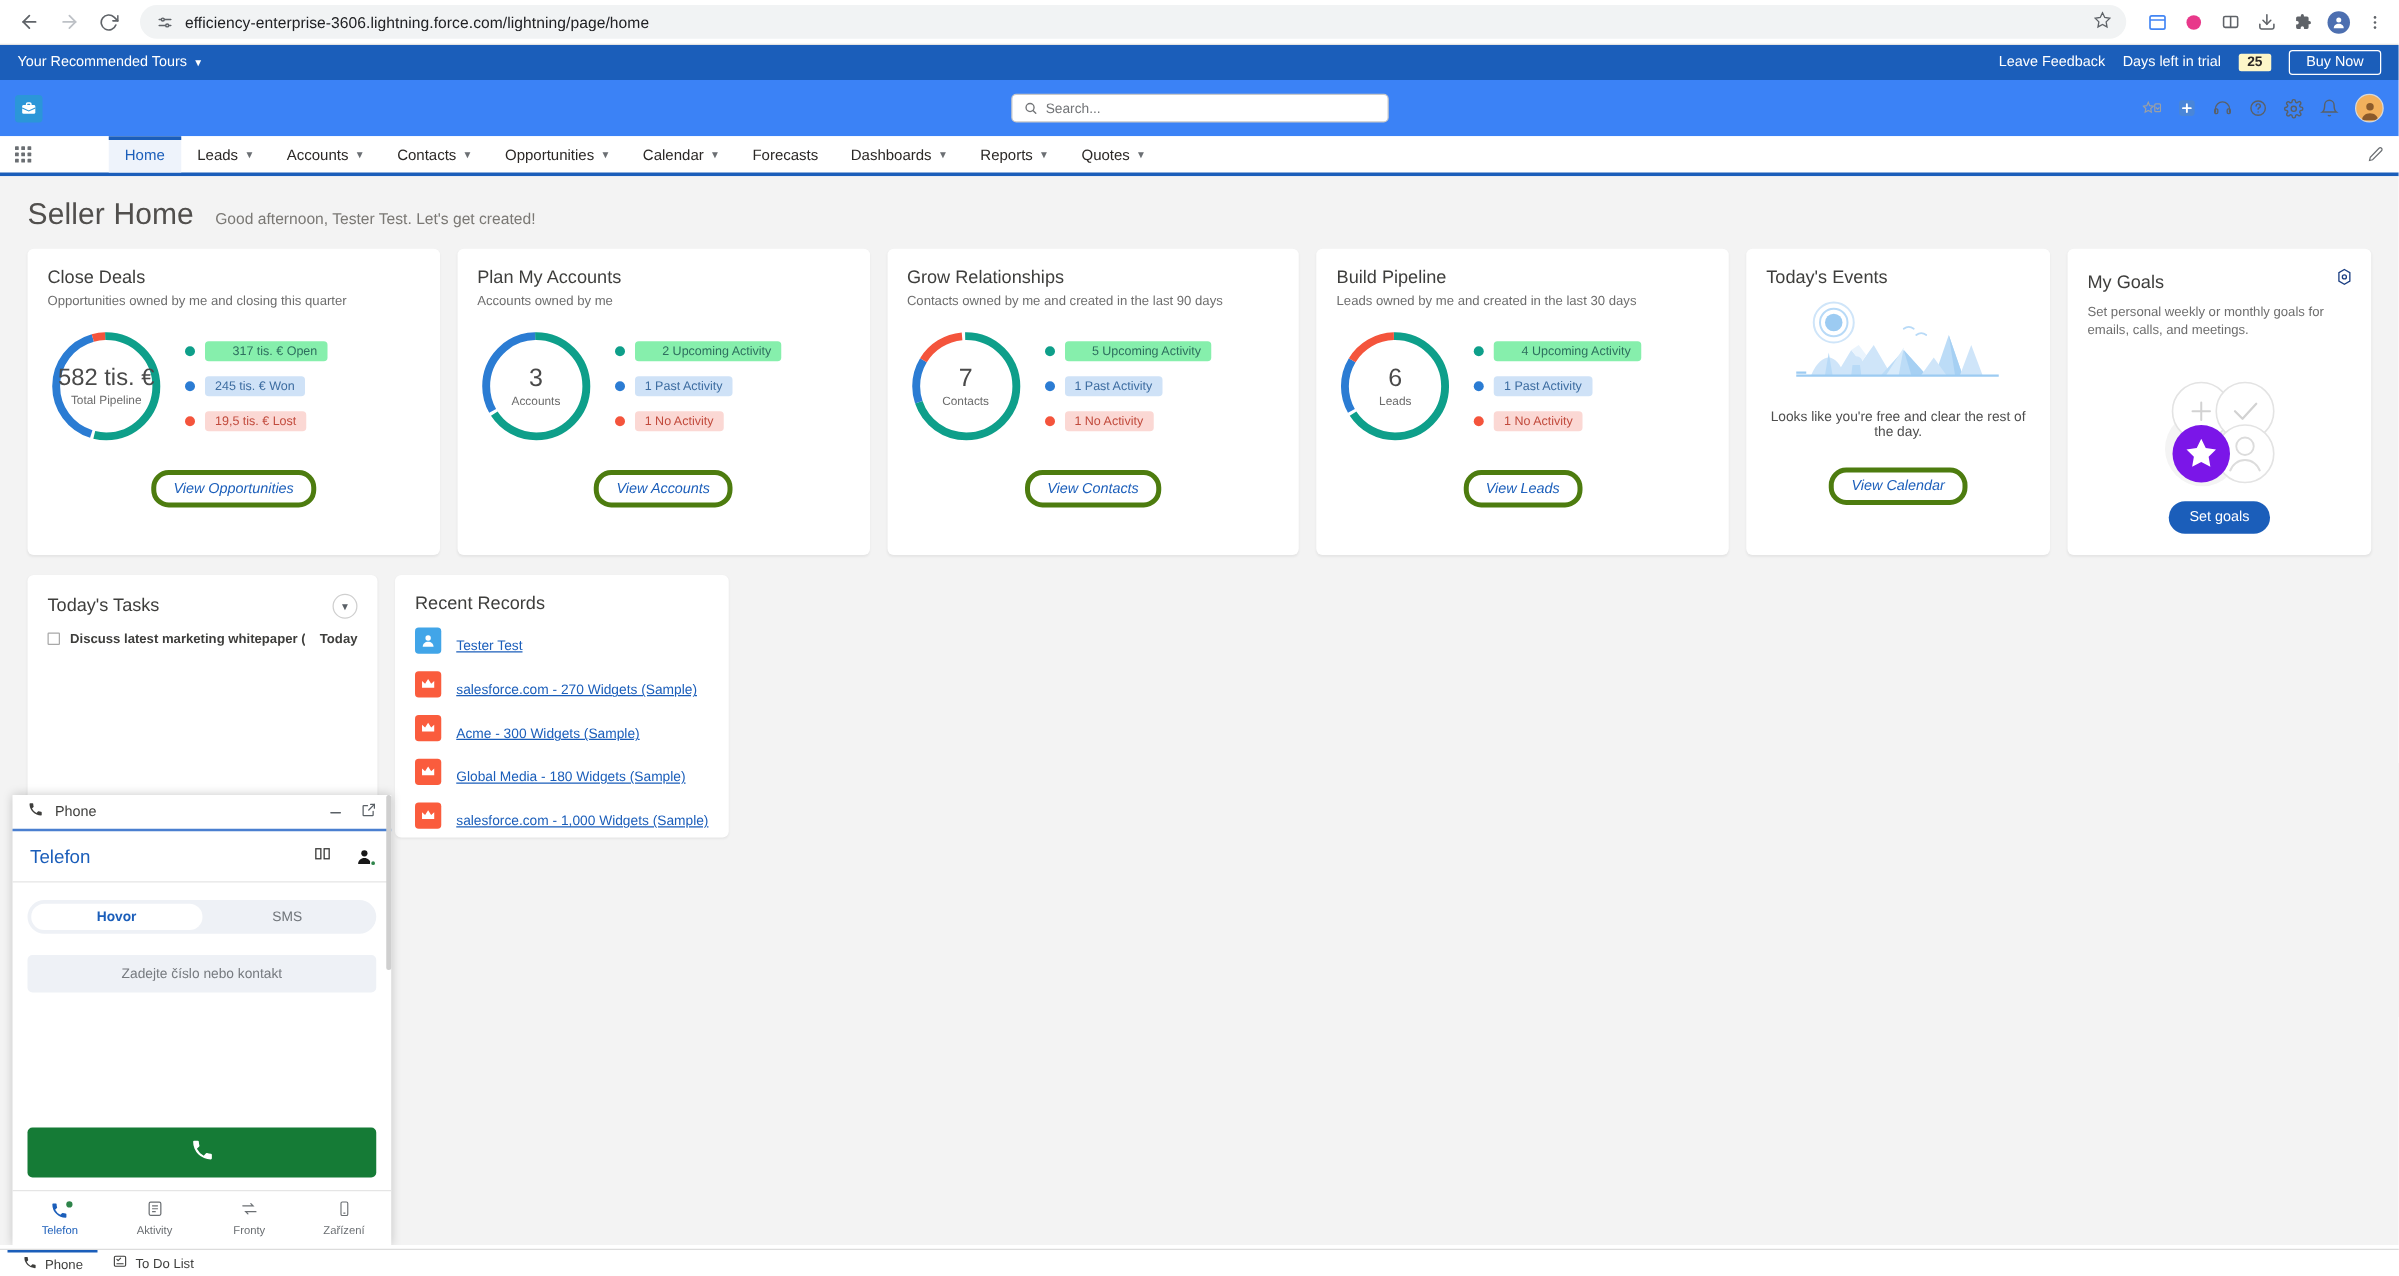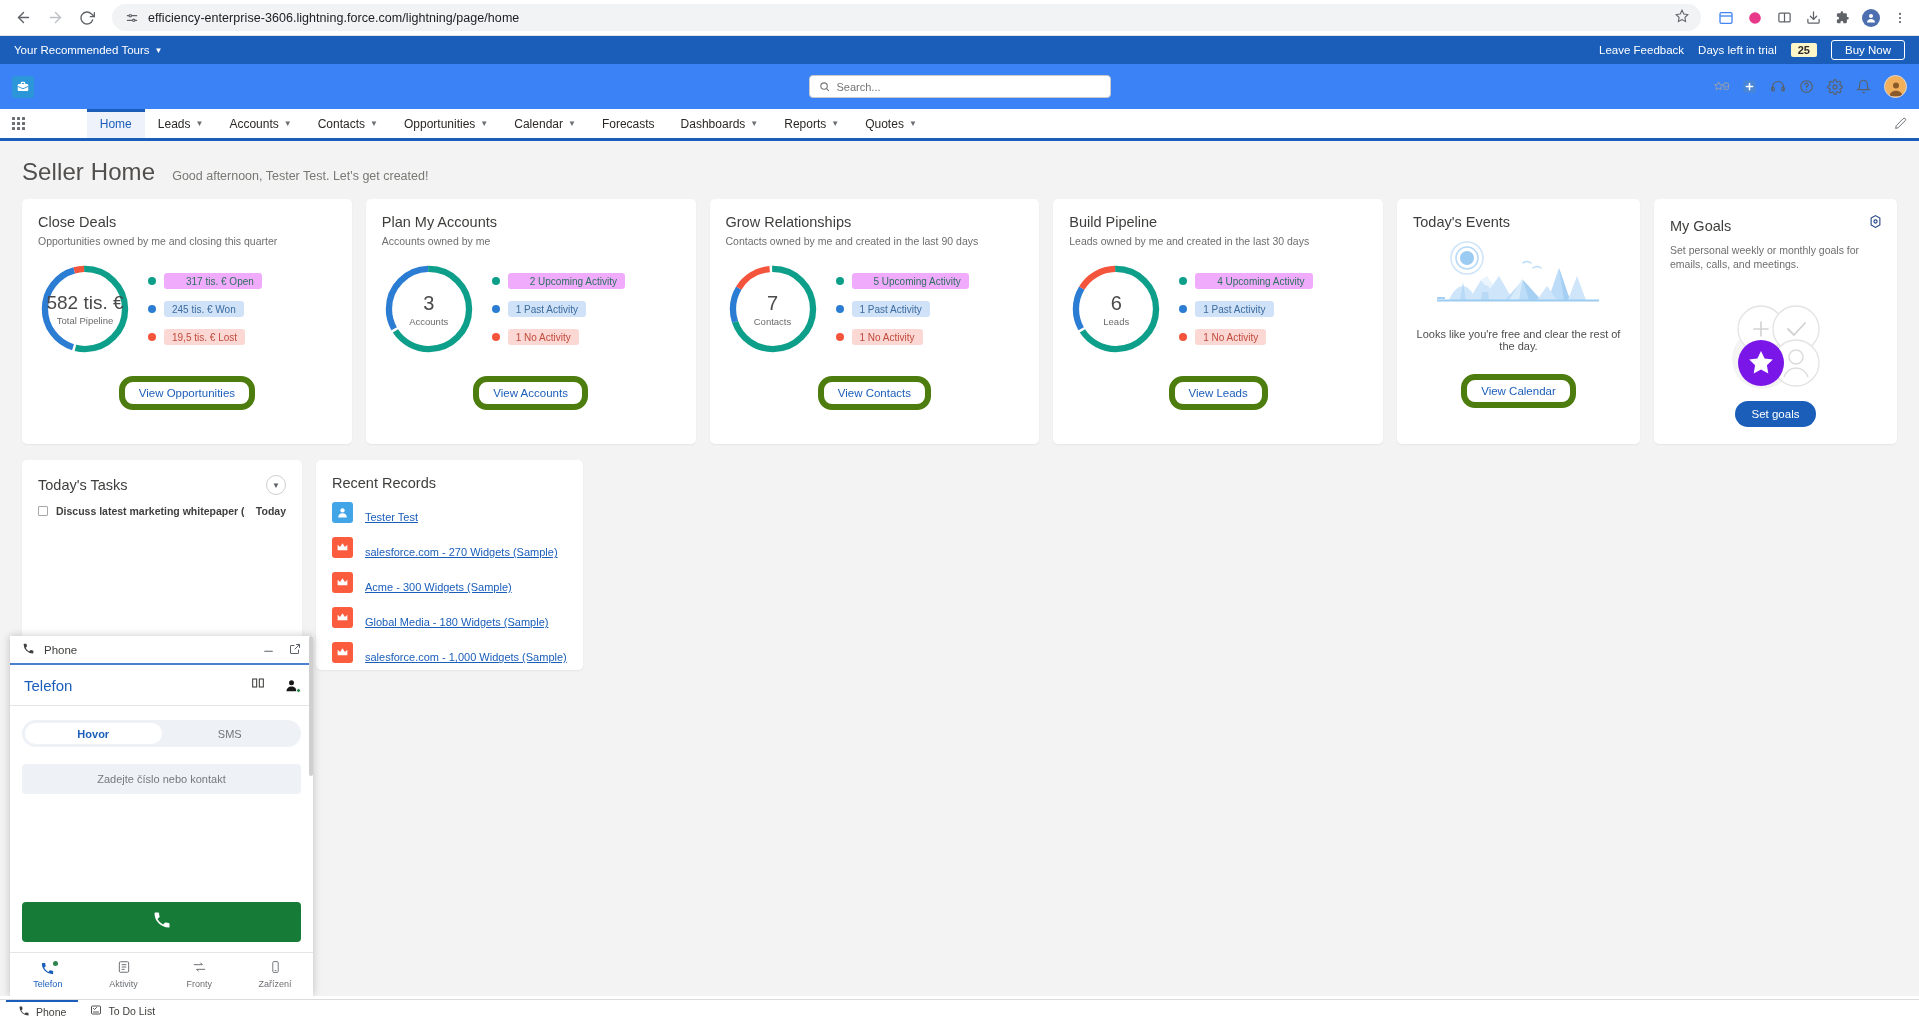--- a/index.html
+++ b/index.html
@@ -136,28 +136,28 @@
     align-items: center; justify-content: center; pointer-events: none;
   }
   .donut-big { font-size: 19px; color: #4a4a4a; font-weight: 300; white-space: nowrap; }
   .donut-big.sm { font-size: 20px; }
   .donut-lbl { font-size: 9.5px; color: #6b6b6b; margin-top: 1px; }
 
   .legend { display: flex; flex-direction: column; gap: 12px; padding-left: 6px; }
   .legend-row { display: flex; align-items: center; gap: 8px; }
   .dot { width: 8px; height: 8px; border-radius: 50%; flex: 0 0 auto; }
   .pill { font-size: 10px; padding: 2.5px 8px; border-radius: 3px; white-space: nowrap; }
-  .pill.green { background: #f0abfc; color: #2e6f5e; padding-left: 22px; }
+  .pill.green { background: #86efac; color: #2e6f5e; padding-left: 22px; }
   .pill.blue  { background: #cfe2f7; color: #3c6ca0; }
   .pill.red   { background: #fbd8d4; color: #c14a3c; }
 
   .card-foot { display: flex; justify-content: center; padding: 16px 0 17px 0; }
   .btn-outline {
-    border: 6px solid #4d7c0f; border-radius: 14px; background: #fff;
-    color: #1b5eba; font-size: 11.5px; padding: 5px 14px; cursor: pointer;
+    border: 4px solid #4d7c0f; border-radius: 14px; background: #fff;
+    color: #1b5eba; font-size: 11.5px; padding: 5px 14px; cursor: pointer; font-style: italic;
   }
 
   
   .goals-card { flex: 0 0 243px; }
   .goals-gear { position: absolute; top: 15px; right: 14px; cursor: pointer; color: #1b3f82; }
   .goals-art { display: flex; justify-content: center; margin-top: 20px; }
   .goals-btn {
     background: #1b5eba; color: #fff; border: none; border-radius: 14px;
     font-size: 11.5px; padding: 7px 17px; cursor: pointer;
   }

